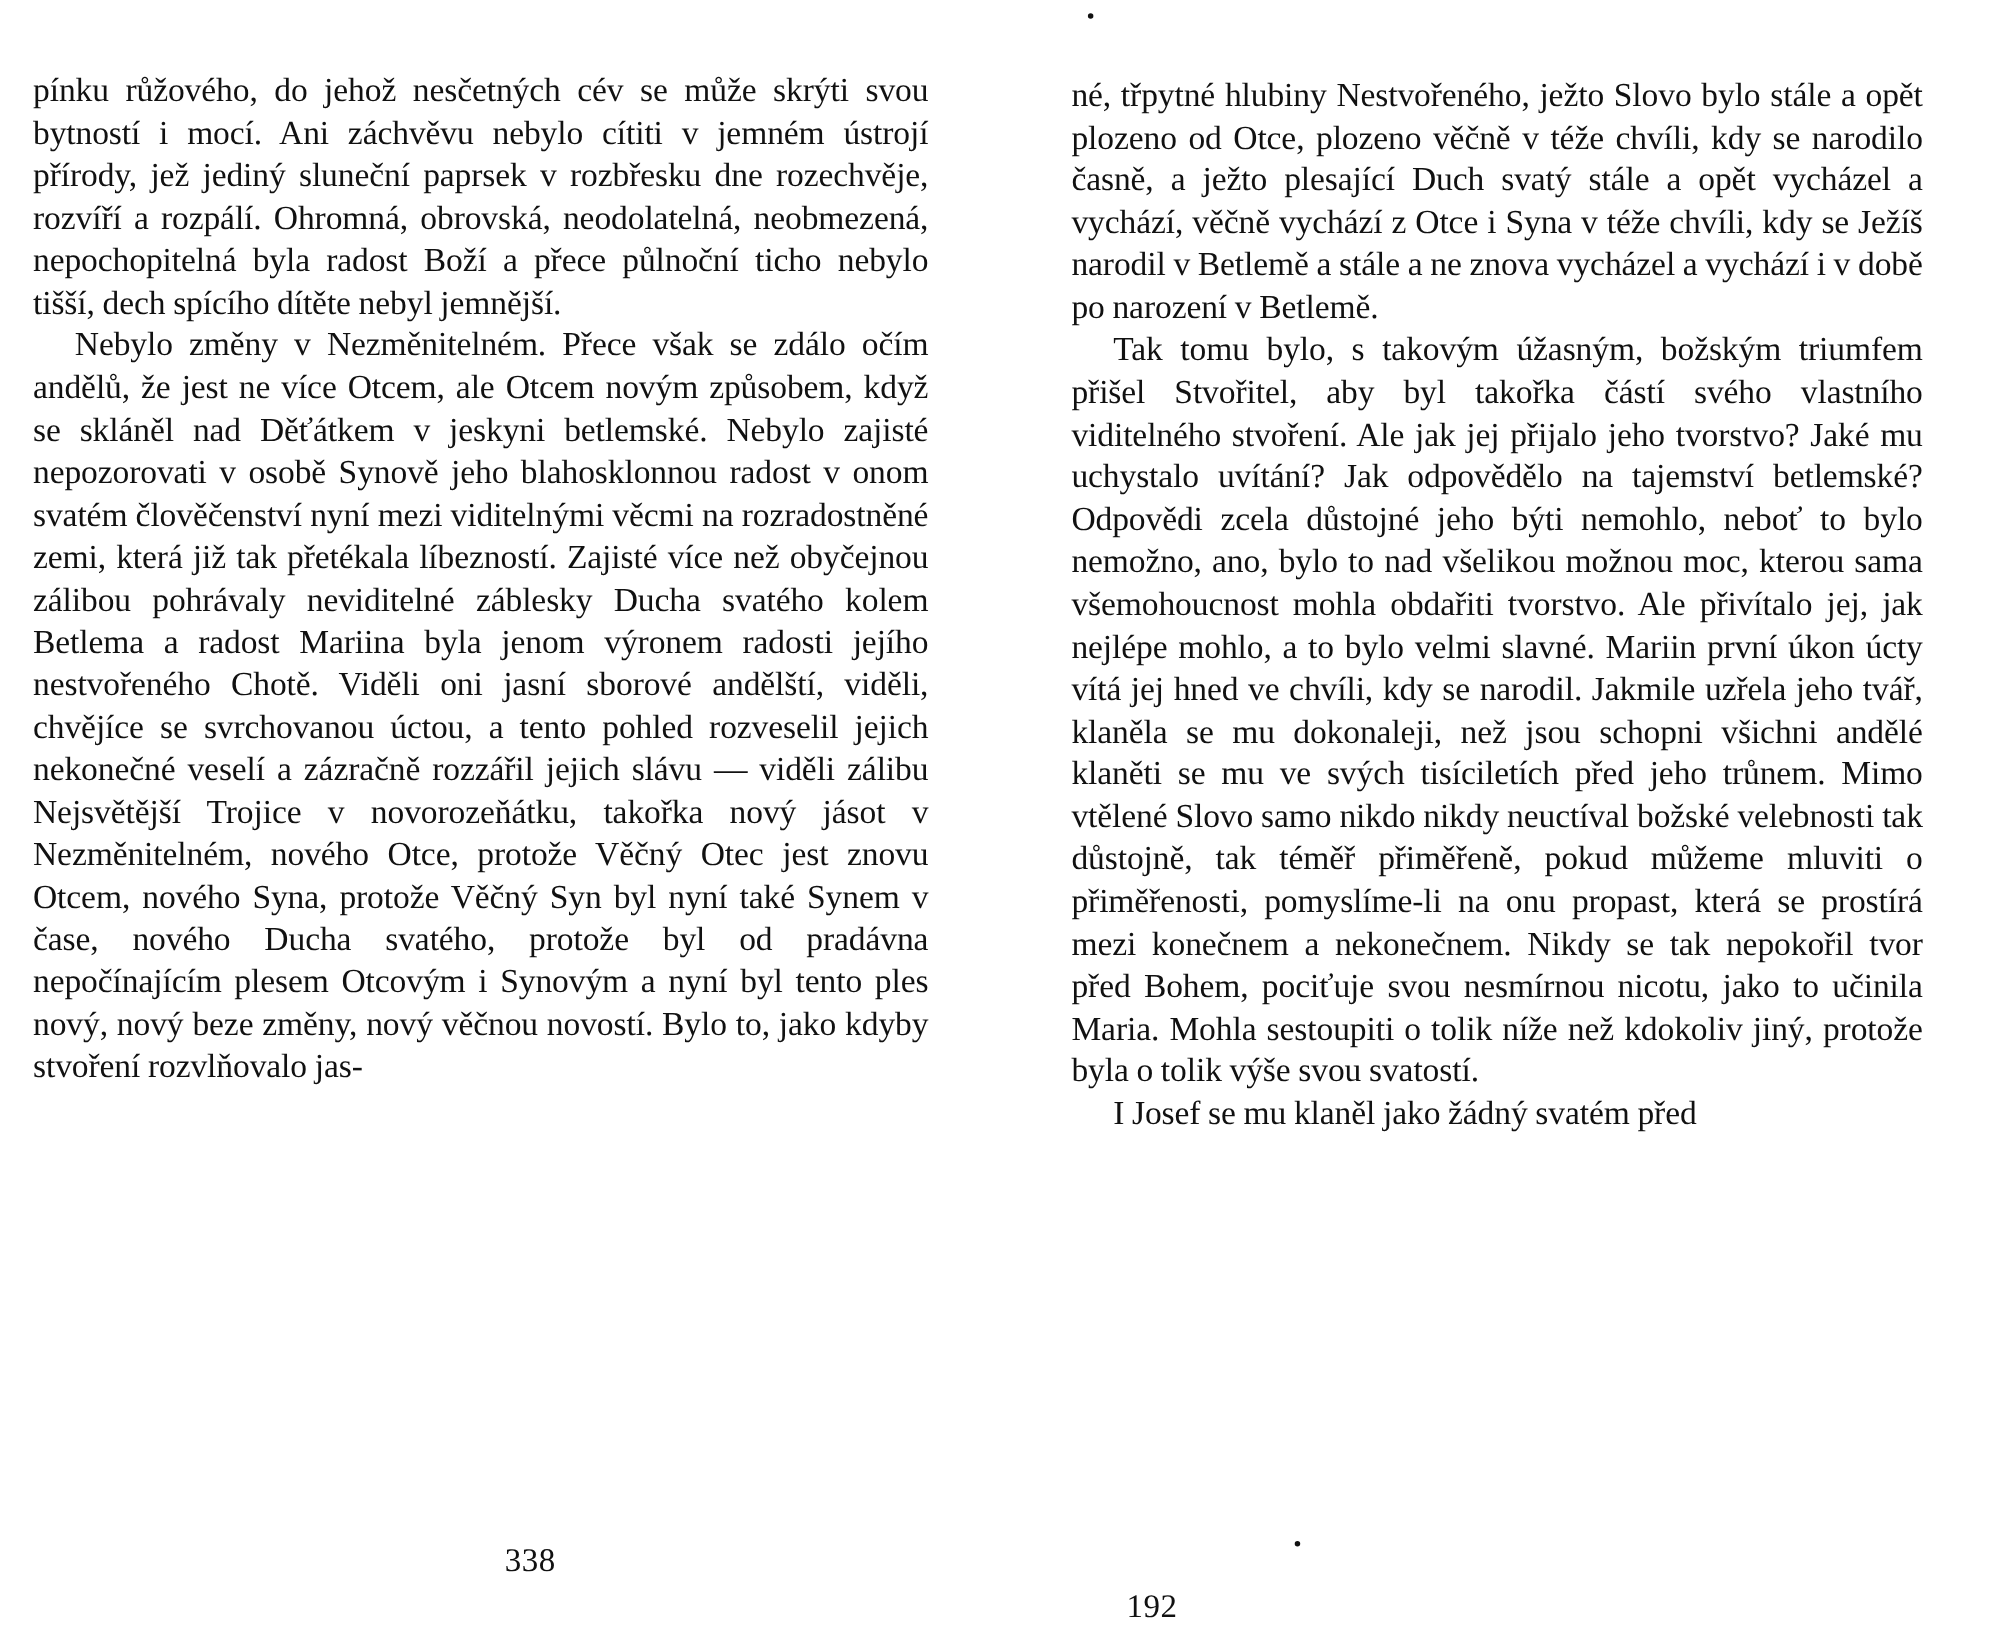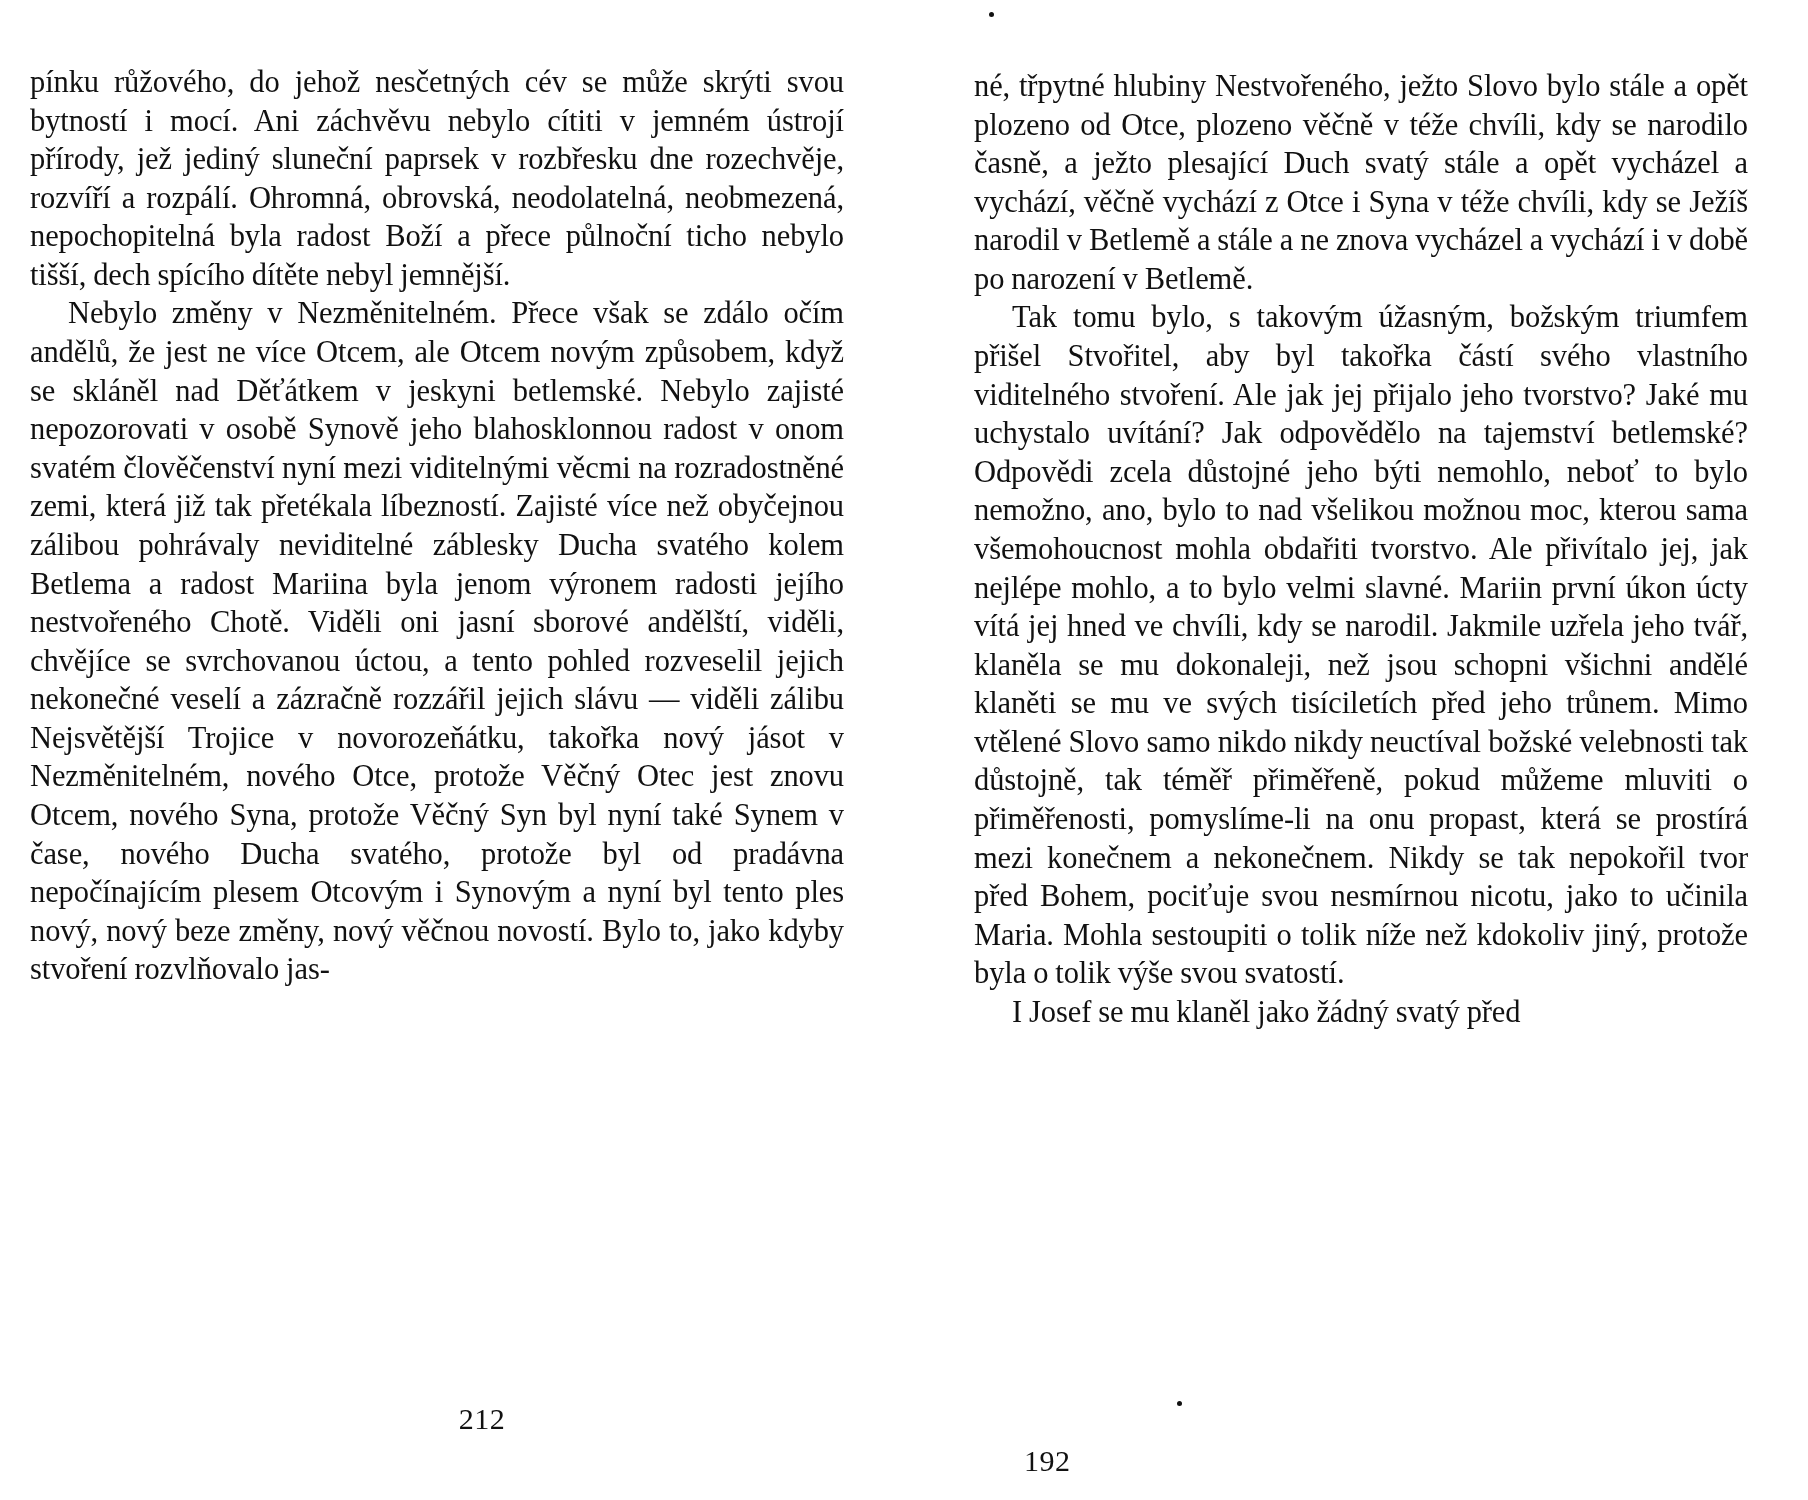--- a/index.html
+++ b/index.html
@@ -101,29 +101,29 @@
 
 <div class="spread">
 
   <div class="page page-left">
     <div class="column">
       <div class="text-block">
         <p>pínku růžového, do jehož nesčetných cév se může skrýti svou bytností i mocí. Ani záchvěvu nebylo cítiti v jemném ústrojí přírody, jež jediný sluneční paprsek v rozbřesku dne rozechvěje, rozvíří a rozpálí. Ohromná, obrovská, neodolatelná, neobmezená, nepochopitelná byla radost Boží a přece půlnoční ticho nebylo tišší, dech spícího dítěte nebyl jemnější.</p>
         <p class="indent">Nebylo změny v Nezměnitelném. Přece však se zdálo očím andělů, že jest ne více Otcem, ale Otcem novým způsobem, když se skláněl nad Děťátkem v jeskyni betlemské. Nebylo zajisté nepozorovati v osobě Synově jeho blahosklonnou radost v onom svatém člověčenství nyní mezi viditelnými věcmi na rozradostněné zemi, která již tak přetékala líbezností. Zajisté více než obyčejnou zálibou pohrávaly neviditelné záblesky Ducha svatého kolem Betlema a radost Mariina byla jenom výronem radosti jejího nestvořeného Chotě. Viděli oni jasní sborové andělští, viděli, chvějíce se svrchovanou úctou, a tento pohled rozveselil jejich nekonečné veselí a zázračně rozzářil jejich slávu — viděli zálibu Nejsvětější Trojice v novorozeňátku, takořka nový jásot v Nezměnitelném, nového Otce, protože Věčný Otec jest znovu Otcem, nového Syna, protože Věčný Syn byl nyní také Synem v čase, nového Ducha svatého, protože byl od pradávna nepočínajícím plesem Otcovým i Synovým a nyní byl tento ples nový, nový beze změny, nový věčnou novostí. Bylo to, jako kdyby stvoření rozvlňovalo jas-</p>
       </div>
     </div>
-    <div class="page-number">212</div>
+    <div class="page-number">338</div>
   </div>
 
   <div class="page page-right">
     <div class="column">
       <div class="text-block">
         <p>né, třpytné hlubiny Nestvořeného, ježto Slovo bylo stále a opět plozeno od Otce, plozeno věčně v téže chvíli, kdy se narodilo časně, a ježto plesající Duch svatý stále a opět vycházel a vychází, věčně vychází z Otce i Syna v téže chvíli, kdy se Ježíš narodil v Betlemě a stále a ne znova vycházel a vychází i v době po narození v Betlemě.</p>
         <p class="indent">Tak tomu bylo, s takovým úžasným, božským triumfem přišel Stvořitel, aby byl takořka částí svého vlastního viditelného stvoření. Ale jak jej přijalo jeho tvorstvo? Jaké mu uchystalo uvítání? Jak odpovědělo na tajemství betlemské? Odpovědi zcela důstojné jeho býti nemohlo, neboť to bylo nemožno, ano, bylo to nad všelikou možnou moc, kterou sama všemohoucnost mohla obdařiti tvorstvo. Ale přivítalo jej, jak nejlépe mohlo, a to bylo velmi slavné. Mariin první úkon úcty vítá jej hned ve chvíli, kdy se narodil. Jakmile uzřela jeho tvář, klaněla se mu dokonaleji, než jsou schopni všichni andělé klaněti se mu ve svých tisíciletích před jeho trůnem. Mimo vtělené Slovo samo nikdo nikdy neuctíval božské velebnosti tak důstojně, tak téměř přiměřeně, pokud můžeme mluviti o přiměřenosti, pomyslíme-li na onu propast, která se prostírá mezi konečnem a nekonečnem. Nikdy se tak nepokořil tvor před Bohem, pociťuje svou nesmírnou nicotu, jako to učinila Maria. Mohla sestoupiti o tolik níže než kdokoliv jiný, protože byla o tolik výše svou svatostí.</p>
-        <p class="indent">I Josef se mu klaněl jako žádný svatý před</p>
+        <p class="indent">I Josef se mu klaněl jako žádný svatém před</p>
       </div>
     </div>
     <div class="page-number">192</div>
   </div>
 
   <div class="gutter-dot dot-top"></div>
   <div class="gutter-dot dot-bottom"></div>
 </div>
 
 </body></html>

